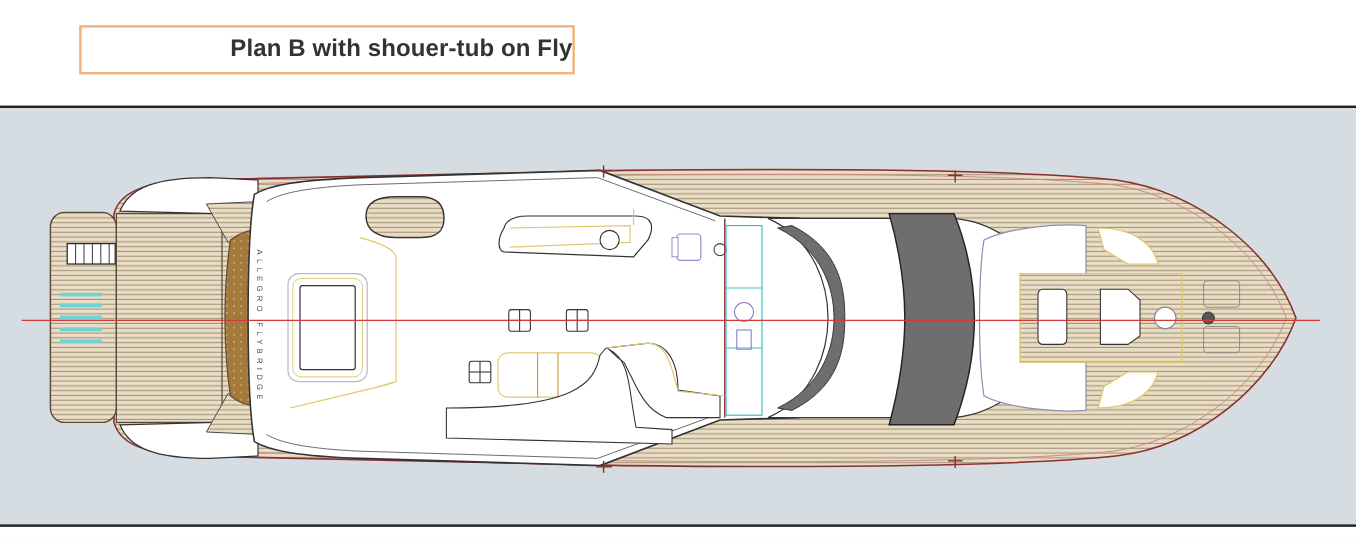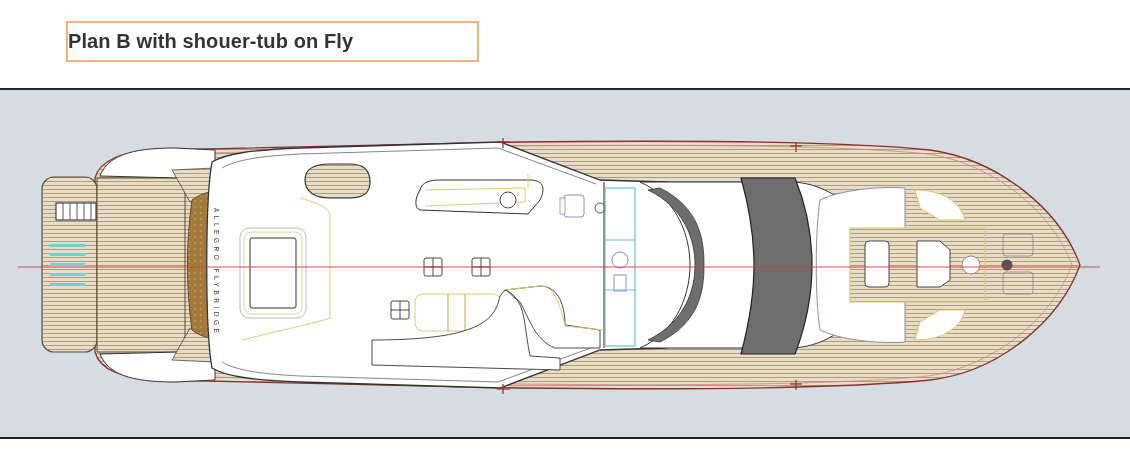--- a/index.html
+++ b/index.html
@@ -1,20 +1,20 @@
 <!DOCTYPE html>
 <html><head>
 <meta charset="utf-8">
 <style>
   html, body { margin:0; padding:0; }
   body { width:1130px; height:449px; background:#ffffff; position:relative; overflow:hidden; font-family:"Liberation Sans", sans-serif; }
   .title-box {
     position:absolute; left:66px; top:21px; width:413px; height:41px;
     border:2px solid #f2b27c; box-sizing:border-box; background:#fff;
-    display:flex; align-items:center; justify-content:flex-start;
+    display:flex; align-items:center; justify-content:flex-end;padding-left:10px;
   }
   .title-text { font-family:"Liberation Sans", sans-serif; font-weight:bold; font-size:20px; color:#333333; letter-spacing:0.1px; }
   .plan-frame {
     position:absolute; left:0; top:88px; width:1130px; height:351px;
     background:#d5dde3; border-top:2px solid #222; border-bottom:2px solid #222; box-sizing:border-box;
   }
   .plan-frame svg { position:absolute; left:0; top:0; }
   .vtext { font-family:"Liberation Sans", sans-serif; font-size:6.5px; fill:#444; letter-spacing:3.5px; }
 </style>
 </head>

